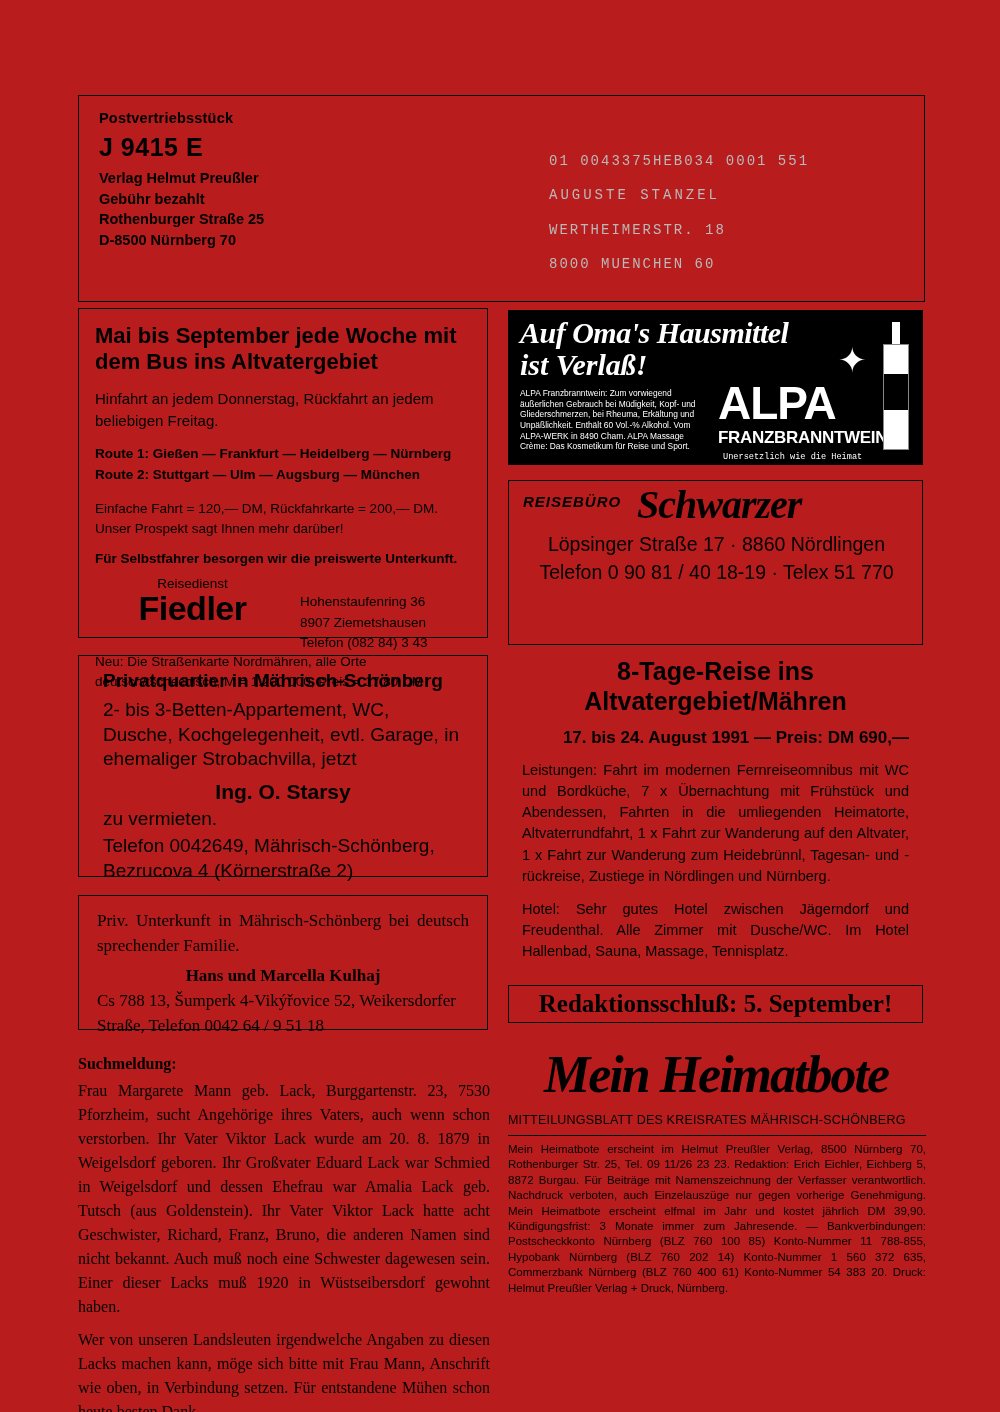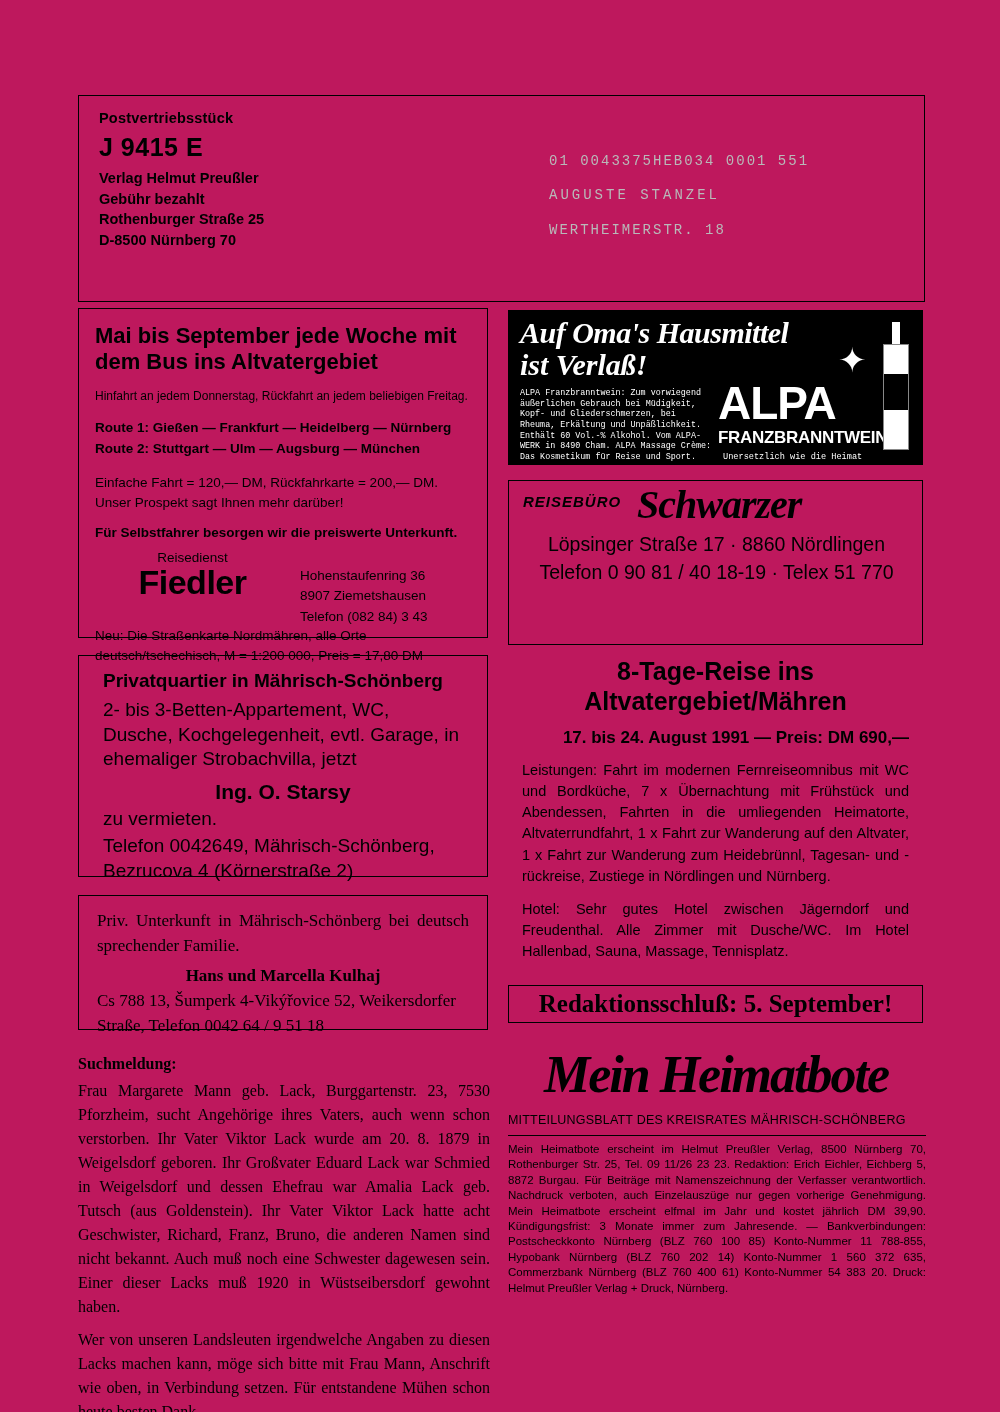--- a/index.html
+++ b/index.html
@@ -1,29 +1,29 @@
 <!DOCTYPE html>
 <html><head>
 <meta charset="utf-8">
 <style>
   html,body{margin:0;padding:0;background:#fff;}
   body{width:1000px;height:1412px;font-family:"Liberation Sans",sans-serif;color:#000;position:relative;}
-  .page{position:absolute;left:0;top:0;width:1000px;height:1412px;background:#be185d;}
+  .page{position:absolute;left:0;top:0;width:1000px;height:1412px;background:#b91c1c;}
   .mailblock{position:absolute;left:78px;top:95px;width:845px;height:205px;border:1px solid #000;}
   .mailblock .inner{padding:14px 20px;}
   .m-small{font-size:14.5px;font-weight:bold;letter-spacing:.2px;}
   .m-big{font-size:25px;font-weight:bold;margin:7px 0 6px;letter-spacing:.5px;}
   .m-line{font-size:14.5px;font-weight:bold;line-height:1.42;}
   .addrfade{position:absolute;left:470px;top:48px;color:#b9b9b9;font-family:"Liberation Mono",monospace;font-size:14px;letter-spacing:2px;line-height:2.45;}
   .addrfade div:nth-child(2){letter-spacing:3px;}
   .box{position:absolute;border:1px solid #000;box-sizing:border-box;}
   
   .boxA{left:78px;top:308px;width:410px;height:330px;padding:14px 16px;}
   .hl{font-size:22px;font-weight:bold;line-height:1.2;}
-  .p1{font-size:12px;line-height:1.45;margin-top:12px;}
+  .p1{font-size:15px;line-height:1.45;margin-top:12px;}
   .routes{font-size:13.5px;font-weight:bold;margin-top:13px;line-height:1.55;}
   .p2{font-size:13.5px;line-height:1.45;margin-top:13px;}
   .p3{font-size:13.5px;font-weight:bold;margin-top:13px;}
   .fiedler{margin-top:10px;position:relative;height:72px;}
   .fied-rd{font-size:13.5px;text-align:center;width:195px;}
   .fied-name{font-size:34px;font-weight:bold;letter-spacing:-.5px;width:195px;text-align:center;margin-top:-2px;}
   .fied-addr{position:absolute;left:205px;top:16px;font-size:13.5px;line-height:1.5;}
   .neu{font-size:13.5px;line-height:1.45;margin-top:4px;}
   .boxB{left:78px;top:655px;width:410px;height:222px;padding:14px 24px;}
   .b-h{font-size:19px;font-weight:bold;}
@@ -34,21 +34,21 @@
   .c-1{font-size:17px;text-align:justify;line-height:1.45;}
   .c-2{font-size:17px;font-weight:bold;text-align:center;margin-top:8px;}
   .c-3{font-size:17px;line-height:1.45;margin-top:3px;}
   .such{position:absolute;left:78px;top:1055px;width:412px;font-family:"Liberation Serif",serif;}
   .such h4{font-size:16px;font-weight:bold;margin:0 0 6px;}
   .such p{font-size:16px;line-height:1.5;margin:0 0 9px;text-align:justify;}
   
   .alpa{position:absolute;left:508px;top:310px;width:415px;height:155px;background:#000;color:#fff;overflow:hidden;}
   .alpa-h1{position:absolute;left:12px;top:6px;font-family:"Liberation Serif",serif;font-style:italic;font-weight:bold;font-size:30px;color:#fff;letter-spacing:-.5px;}
   .alpa-h2{position:absolute;left:12px;top:38px;font-family:"Liberation Serif",serif;font-style:italic;font-weight:bold;font-size:30px;color:#fff;}
-  .alpa-txt{position:absolute;left:12px;top:78px;width:192px;font-size:8.4px;line-height:1.27;color:#fff;font-family:Liberation Mono, monospace;}
+  .alpa-txt{position:absolute;left:12px;top:78px;width:192px;font-size:8.4px;line-height:1.27;color:#fff;}
   .alpa-logo{position:absolute;left:210px;top:72px;font-size:46px;font-weight:bold;color:#fff;letter-spacing:-1px;line-height:.95;}
   .alpa-sub{position:absolute;left:210px;top:118px;font-size:17px;font-weight:bold;color:#fff;letter-spacing:-.3px;}
   .alpa-foot{position:absolute;left:215px;top:142px;font-size:8.6px;color:#fff;font-family:Liberation Mono, monospace;}
   .alpa-star{position:absolute;left:330px;top:30px;color:#fff;font-size:34px;}
   .bottle{position:absolute;right:14px;top:12px;width:26px;height:128px;}
   .bottle .neck{position:absolute;left:9px;top:0;width:8px;height:24px;background:#fff;}
   .bottle .body{position:absolute;left:0;top:22px;width:26px;height:106px;background:#fff;border:1px solid #888;box-sizing:border-box;}
   .bottle .lbl{position:absolute;left:1px;top:52px;width:24px;height:36px;background:#000;}
   .schwarzer{position:absolute;left:508px;top:480px;width:415px;height:165px;border:1px solid #000;box-sizing:border-box;}
   .rb{position:absolute;left:14px;top:12px;font-size:15px;font-weight:bold;font-style:italic;letter-spacing:1px;}
@@ -78,20 +78,21 @@
       <div class="m-big">J 9415 E</div>
       <div class="m-line">Verlag Helmut Preußler</div>
       <div class="m-line">Gebühr bezahlt</div>
       <div class="m-line">Rothenburger Straße 25</div>
       <div class="m-line">D-8500 Nürnberg 70</div>
     </div>
     <div class="addrfade">
       <div>01 0043375HEB034   0001      551</div>
       <div>AUGUSTE STANZEL</div>
       <div>WERTHEIMERSTR. 18</div>
+      <div>8000  MUENCHEN  60</div>
     </div>
   </div>
 
   <div class="box boxA">
     <div class="hl">Mai bis September jede Woche mit dem Bus ins Altvatergebiet</div>
     <div class="p1">Hinfahrt an jedem Donnerstag, Rückfahrt an jedem beliebigen Freitag.</div>
     <div class="routes">
       <div>Route 1: Gießen — Frankfurt — Heidelberg — Nürnberg</div>
       <div>Route 2: Stuttgart — Ulm — Augsburg — München</div>
     </div>

